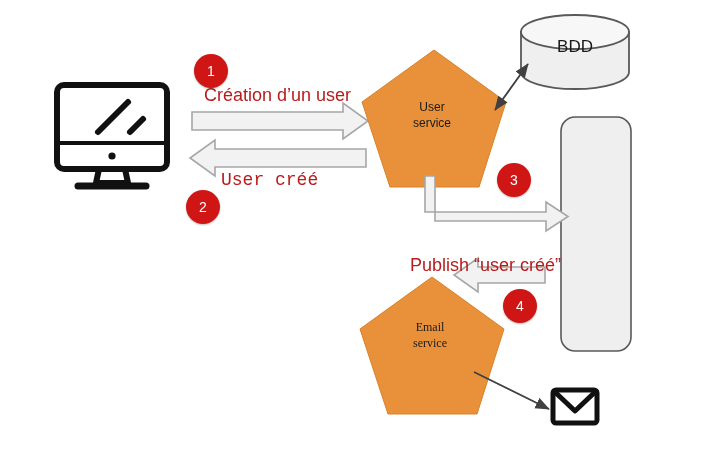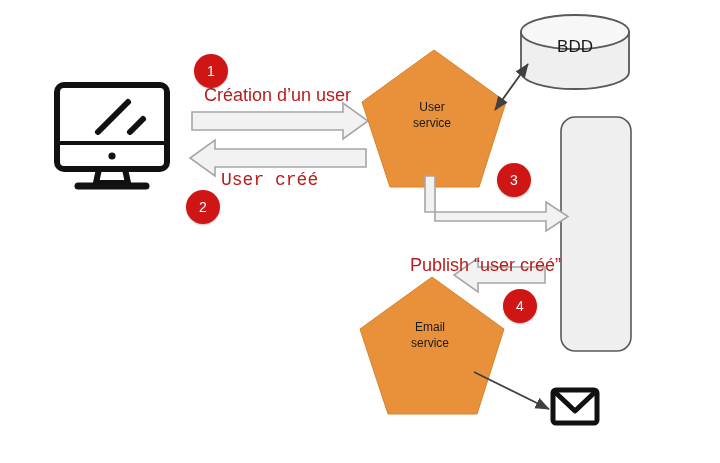--- a/index.html
+++ b/index.html
@@ -136,21 +136,21 @@
     </g>
 
   </svg>
 
   <div class="shape-label" style="left:372px; top:100px; width:120px;">User
 service</div>
 
   <div class="shape-label" style="left:535px; top:36px; width:80px; font-size:17px;">BDD</div>
 
 
-  <div class="shape-label" style="left:370px; top:320px; width:120px;">Email
+  <div class="shape-label" style="left:370px; top:320px; width:120px;font-family:Liberation Serif, serif;">Email
 service</div>
 
   <div class="label" style="left:204px; top:85px;">Création d’un user</div>
 
   <div class="label" style="left:221px; top:170px;font-family:Liberation Mono, monospace;">User créé</div>
 
   <div class="label" style="left:410px; top:211px;margin-top:44px;">Publish “user créé”</div>
 
 
   <div class="badge" style="left:194px; top:54px;">1</div>

